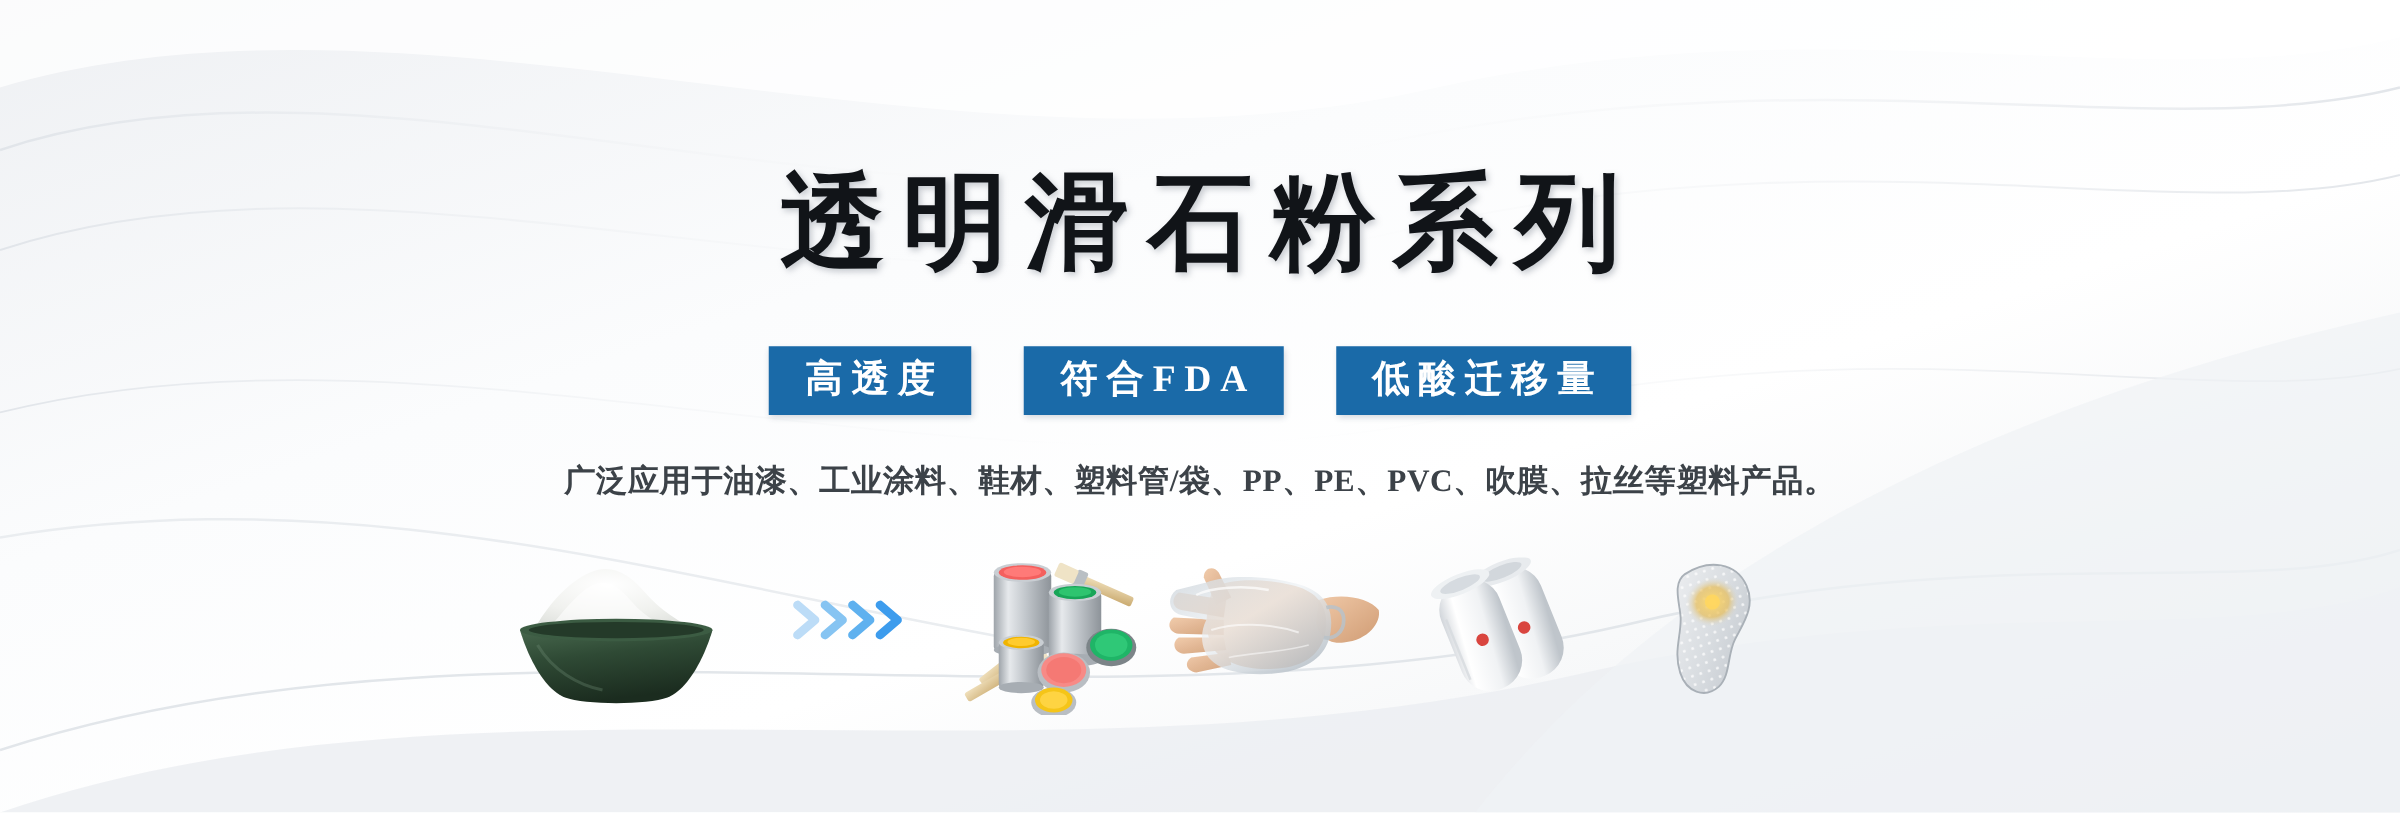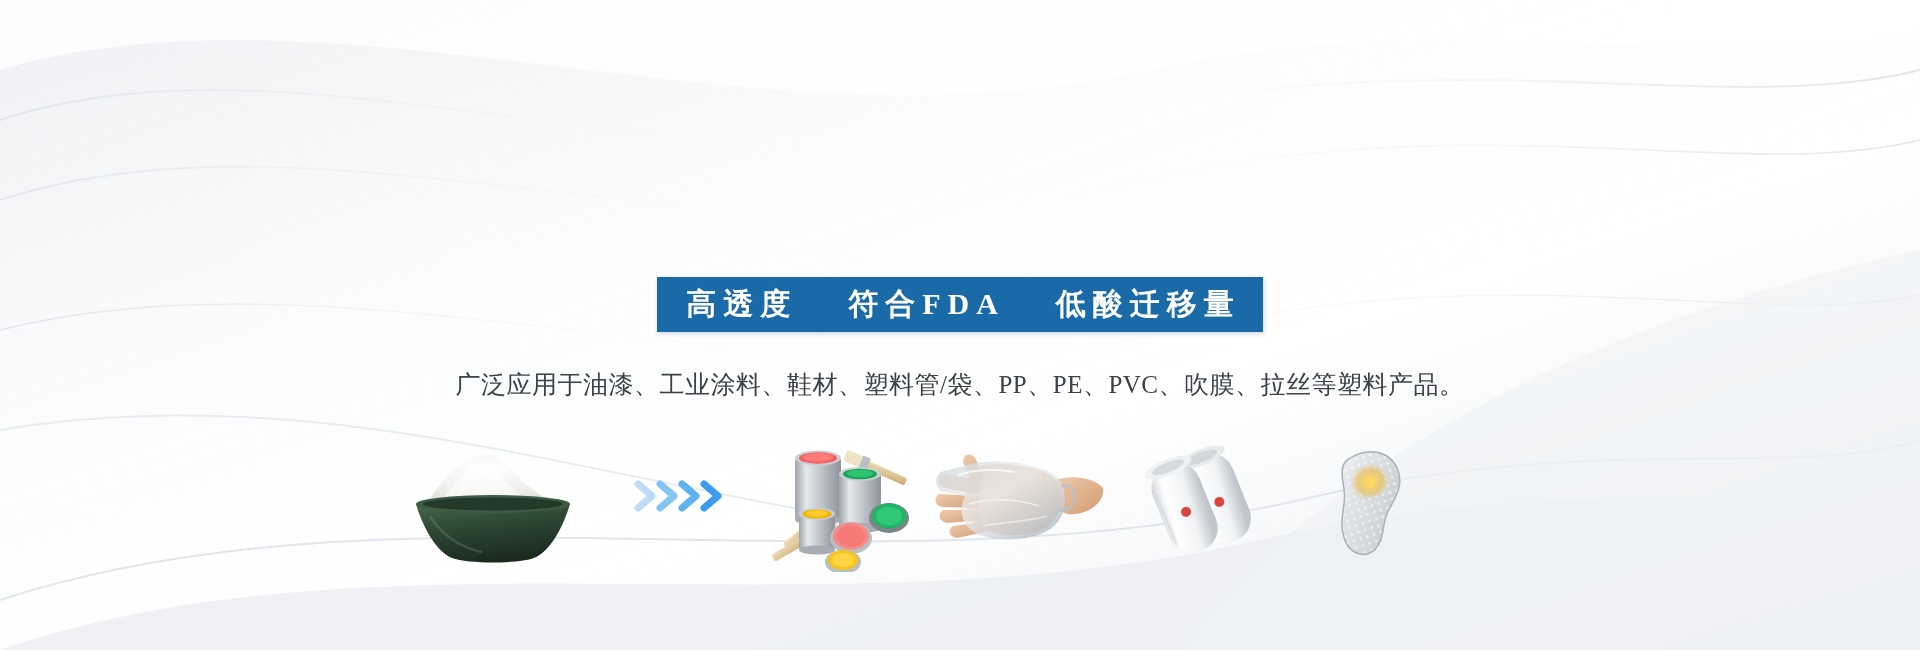--- a/index.html
+++ b/index.html
@@ -54,20 +54,21 @@
 
   
   .badges {
     position: absolute;
     top: 277px;
     left: 0;
     width: 1920px;
     display: flex;
     justify-content: center;
     align-items: flex-start;
+    gap: 42px;
   }
   .badge {
     background: #1a6aa8;
     color: #ffffff;
     font-family: "Liberation Serif", "DejaVu Serif", serif;
     font-size: 30px;
     font-weight: 700;
     letter-spacing: 7px;
     text-indent: 7px;
     padding: 9px 22px 11px 22px;
@@ -78,21 +79,21 @@
 
   
   .desc {
     position: absolute;
     top: 368px;
     left: 0;
     width: 1920px;
     text-align: center;
     font-family: "Liberation Serif", "DejaVu Serif", serif;
     font-size: 25px;
-    font-weight: 400;
+    font-weight: 700;
     color: #3c4248;
     letter-spacing: 0.5px;
     white-space: nowrap;
   }
 
   
   .products {
     position: absolute;
     top: 432px;
     left: 0;
@@ -133,20 +134,23 @@
     <path d="M0,70 C340,-30 760,160 1150,70 C1470,0 1720,80 1920,30 L1920,0 L0,0 Z" fill="#ffffff" opacity="0.75"></path>
     <path d="M0,120 C300,20 700,210 1080,120 C1450,35 1720,120 1920,70" fill="none" stroke="url(#gLine)" stroke-width="2"></path>
     <path d="M0,200 C320,95 720,280 1120,185 C1480,100 1740,185 1920,140" fill="none" stroke="url(#gLine)" stroke-width="1.6"></path>
     <path d="M0,330 C360,240 780,420 1180,330 C1520,255 1760,330 1920,295" fill="none" stroke="url(#gLine)" stroke-width="1.4"></path>
     <path d="M0,650 C380,520 820,640 1260,540 C1560,470 1780,520 1920,470 L1920,650 Z" fill="#eceff2" opacity="0.85"></path>
     <path d="M0,600 C400,470 860,600 1300,500 C1590,430 1800,480 1920,440" fill="none" stroke="#e2e6ea" stroke-width="2"></path>
     <path d="M1180,650 C1320,470 1560,330 1920,250 L1920,650 Z" fill="#f0f2f5" opacity="0.7"></path>
     <path d="M0,430 C300,380 560,470 860,520" fill="none" stroke="#eaedf0" stroke-width="2"></path>
   </svg>
 
+  <div class="title-wrap">
+    <h1 class="main-title">透明滑石粉系列</h1>
+  </div>
 
   <div class="badges">
     <div class="badge">高透度</div>
     <div class="badge">符合FDA</div>
     <div class="badge">低酸迁移量</div>
   </div>
 
   <div class="desc">广泛应用于油漆、工业涂料、鞋材、塑料管/袋、PP、PE、PVC、吹膜、拉丝等塑料产品。</div>
 
   <div class="products">

